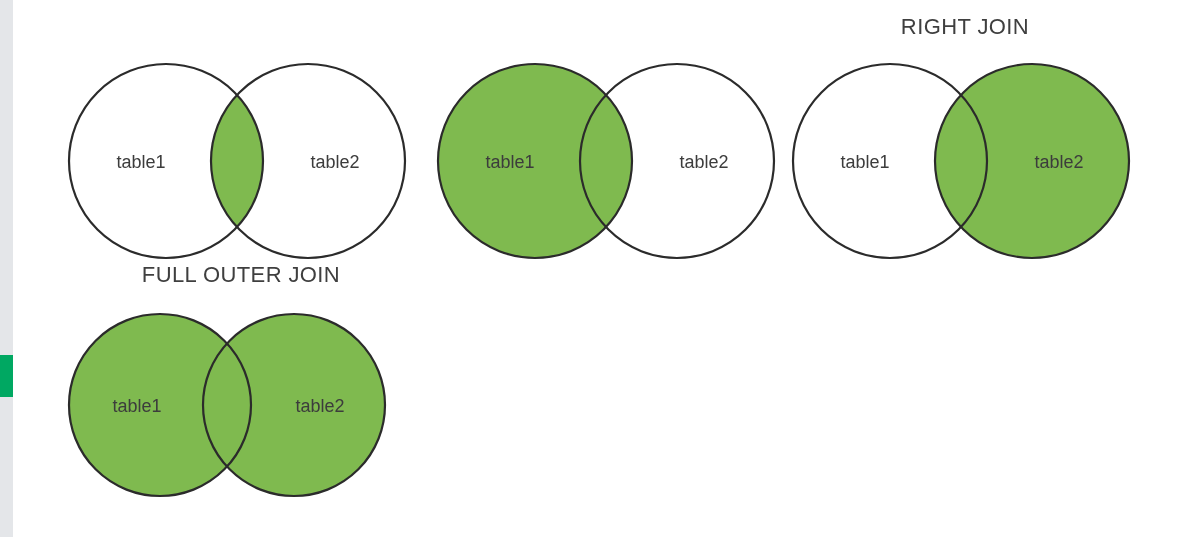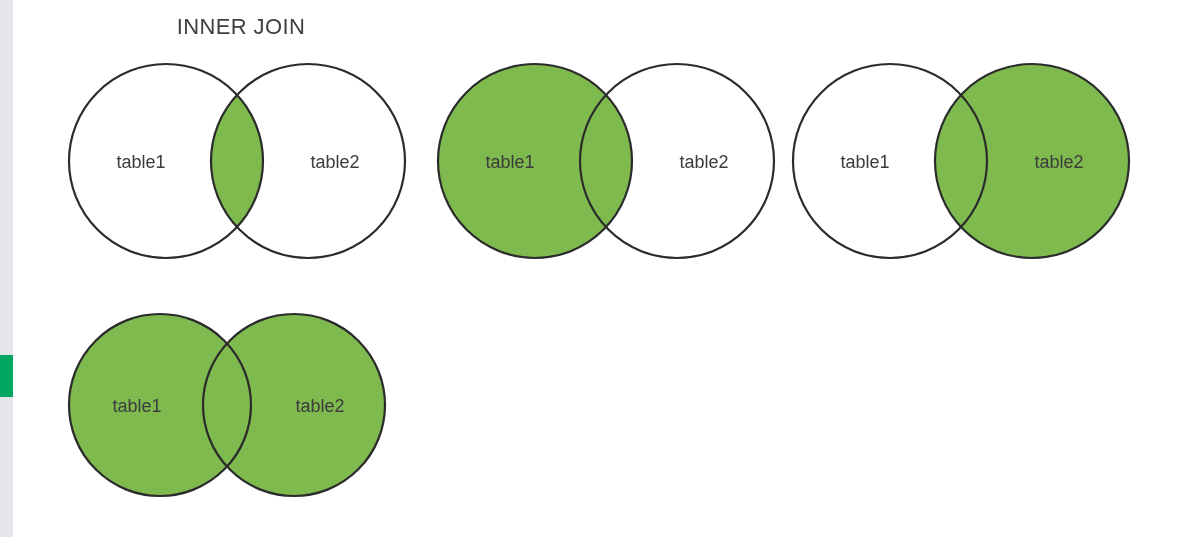--- a/index.html
+++ b/index.html
@@ -70,21 +70,20 @@
 </head>
 <body>
 
 <div id="canvas">
 
   <div class="left-rail">
     <div class="rail-accent"></div>
   </div>
 
   <div class="venn-group" style="left:58px; top:14px; width:366px; height:250px;">
-    <div class="venn-title">INNER JOIN</div>
     <svg class="venn-svg" style="top:44px;" width="366" height="206" viewBox="0 0 366 206">
       <defs>
         <clipPath id="clipL-inner">
             <circle cx="108" cy="103" r="97"></circle>
           </clipPath>
       </defs>
 
       <circle cx="108" cy="103" r="97" fill="#ffffff"></circle>
       <circle cx="250" cy="103" r="97" fill="#ffffff"></circle>
 
@@ -104,31 +103,33 @@
       <circle cx="108" cy="103" r="97" fill="#7fba4f"></circle>
       <circle cx="250" cy="103" r="97" fill="none"></circle>
       <circle cx="108" cy="103" r="97" fill="none" stroke="#2b2b2b" stroke-width="2.2"></circle>
       <circle cx="250" cy="103" r="97" fill="none" stroke="#2b2b2b" stroke-width="2.2"></circle>
       <text class="label-text" x="83" y="110" text-anchor="middle">table1</text>
       <text class="label-text" x="277" y="110" text-anchor="middle">table2</text>
     </svg>
   </div>
 
   <div class="venn-group" style="left:782px; top:14px; width:366px; height:250px;">
+    <div class="venn-title">RIGHT JOIN</div>
     <svg class="venn-svg" style="top:44px;" width="366" height="206" viewBox="0 0 366 206">
       <circle cx="108" cy="103" r="97" fill="#ffffff"></circle>
       <circle cx="250" cy="103" r="97" fill="#7fba4f"></circle>
       <circle cx="108" cy="103" r="97" fill="none" stroke="#2b2b2b" stroke-width="2.2"></circle>
       <circle cx="250" cy="103" r="97" fill="none" stroke="#2b2b2b" stroke-width="2.2"></circle>
       <text class="label-text" x="83" y="110" text-anchor="middle">table1</text>
       <text class="label-text" x="277" y="110" text-anchor="middle">table2</text>
     </svg>
   </div>
 
   <div class="venn-group" style="left:58px; top:262px; width:366px; height:250px;">
+    <div class="venn-title">FULL OUTER JOIN</div>
     <svg class="venn-svg" style="top:44px;" width="366" height="200" viewBox="0 0 366 200">
       <circle cx="102" cy="99" r="91" fill="#7fba4f"></circle>
       <circle cx="236" cy="99" r="91" fill="#7fba4f"></circle>
       <circle cx="102" cy="99" r="91" fill="none" stroke="#2b2b2b" stroke-width="2.2"></circle>
       <circle cx="236" cy="99" r="91" fill="none" stroke="#2b2b2b" stroke-width="2.2"></circle>
       <text class="label-text" x="79" y="106" text-anchor="middle">table1</text>
       <text class="label-text" x="262" y="106" text-anchor="middle">table2</text>
     </svg>
   </div>
 

